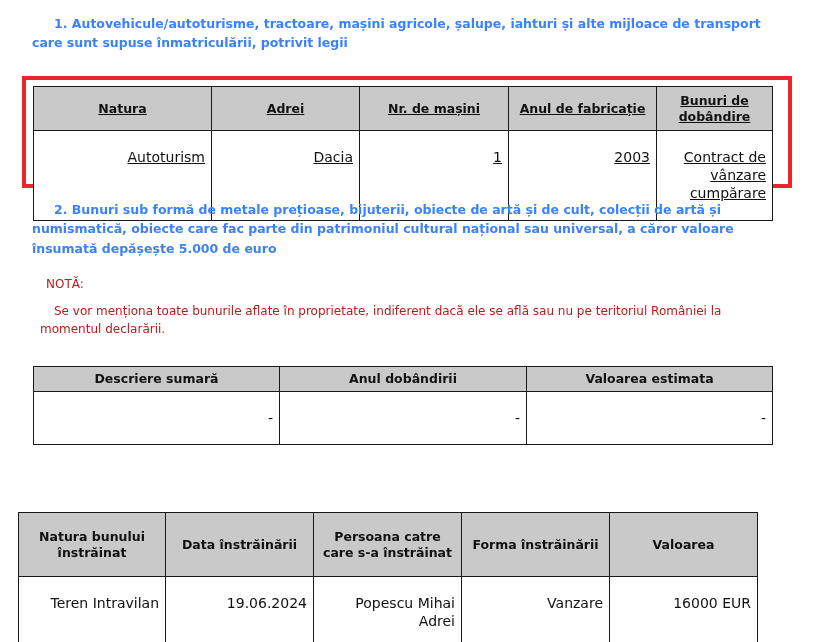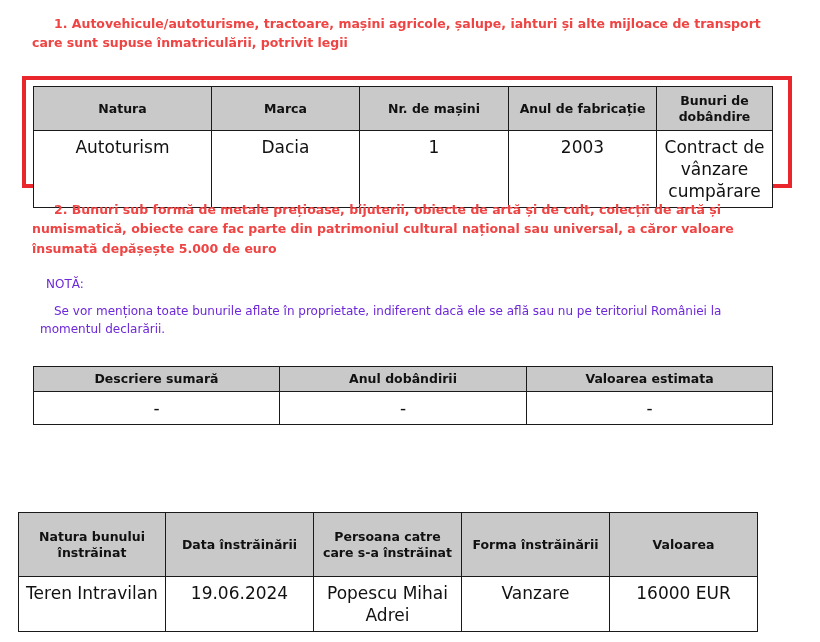--- a/index.html
+++ b/index.html
@@ -20,35 +20,35 @@
     position: relative;
     width: 820px;
     height: 642px;
   }
 
   
   .para {
     position: absolute;
     font-size: 12.5px;
     line-height: 1.55;
-    color: #ef4444;
+    color: #3b82f6;
   }
   .para.bold {
     font-weight: bold;
   }
   .para .indent {
     display: inline-block;
     width: 22px;
   }
 
   .note-block {
     position: absolute;
     font-size: 12px;
     line-height: 1.55;
-    color: #6d28d9;
+    color: #b91c1c;
   }
   .note-title {
     margin: 0 0 1px 14px;
   }
   .note-body {
     margin: 8px;
   }
   .note-body .indent {
     display: inline-block;
     width: 14px;
@@ -80,51 +80,51 @@
     background: #c9c9c9;
     font-size: 12.5px;
     font-weight: bold;
     text-align: center;
     vertical-align: middle;
     line-height: 1.25;
     padding: 4px 3px;
   }
   .doc-table td {
     background: #ffffff;
-    font-size: 17px;
+    font-size: 14px;
     font-weight: normal;
-    text-align: center;
+    text-align: right;
     line-height: 1.3;
-    padding: 5px 6px;
+    padding: 17px 6px;
   }
 </style>
 </head>
 <body>
 
 <div class="page">
 
   <div class="para bold" style="left:32px; top:14px; width:756px;">
     <span class="indent"></span><span>1.</span>
     <span>Autovehicule/autoturisme, tractoare, mașini agricole, șalupe, iahturi și alte mijloace de transport care sunt supuse înmatriculării, potrivit legii</span>
   </div>
 
   <div class="highlight-frame" style="left:22px; top:76px; width:770px; height:112px;"></div>
 
-  <table class="doc-table" style="left:33px; top:86px; width:739px;">
+  <table class="doc-table" style="left:33px; top:86px; width:739px;text-decoration:underline;">
     <colgroup>
       <col style="width:178px;">
       <col style="width:148px;">
       <col style="width:149px;">
       <col style="width:148px;">
       <col style="width:116px;">
     </colgroup>
     <thead>
       <tr>
         <th style="height:44px;">Natura</th>
-        <th>Marca</th>
+        <th>Adrei</th>
         <th>Nr. de mașini</th>
         <th>Anul de fabricație</th>
         <th>Bunuri de dobândire</th>
       </tr>
     </thead>
     <tbody>
       <tr>
         <td style="height:46px;">Autoturism</td>
         <td>Dacia</td>
         <td>1</td>

